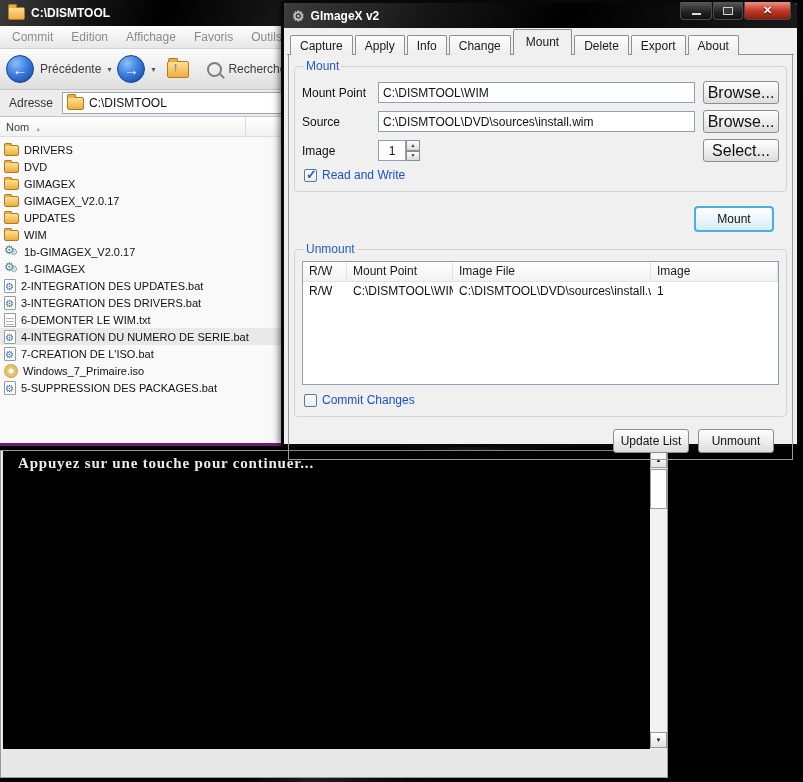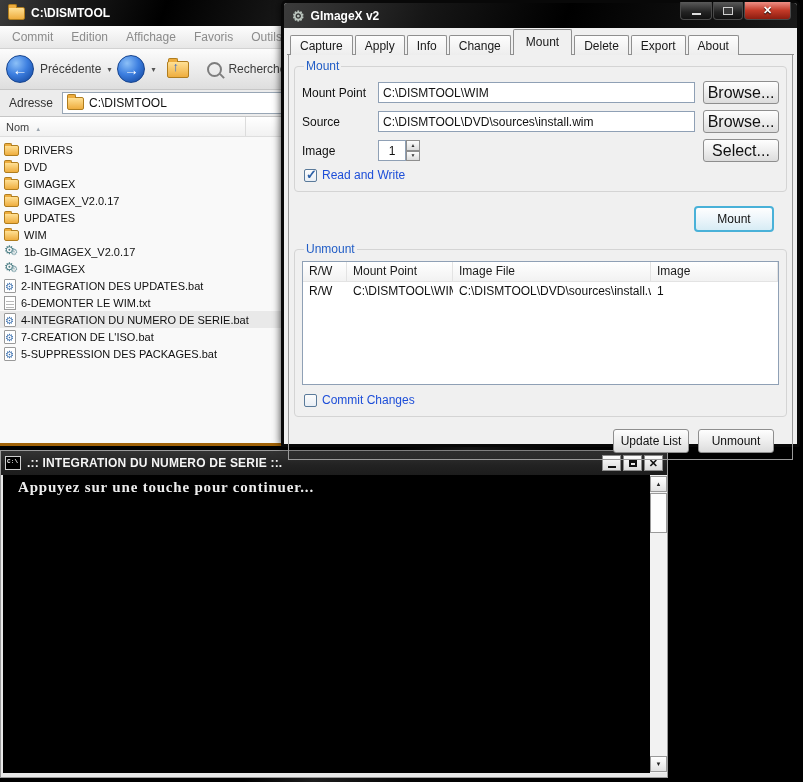--- a/index.html
+++ b/index.html
@@ -13,21 +13,21 @@
   }
   .win{position:absolute;box-sizing:border-box;}
   
   .dark-titlebar{
     height:26px;display:flex;align-items:center;gap:6px;padding:0 8px;
     background:linear-gradient(110deg,#3c3c3c 0%,#161616 28%,#000 55%,#1a1a1a 100%);
     color:#fff;font-size:12px;font-weight:bold;
   }
   
   #explorer{left:0;top:0;width:296px;height:446px;background:#f0f0f0;
-    border-bottom:3px solid #a16207;overflow:hidden;z-index:1;text-align:center;}
+    border-bottom:3px solid #701a75;overflow:hidden;z-index:1;text-align:center;}
   .folder-glyph{display:inline-block;width:15px;height:11px;position:relative;
     background:linear-gradient(#ffe094,#eead3e);border:1px solid #b07d1e;border-radius:1px 2px 2px 2px;}
   .folder-glyph::before{content:"";position:absolute;left:-1px;top:-4px;width:7px;height:3px;
     background:#eead3e;border:1px solid #b07d1e;border-bottom:none;border-radius:2px 2px 0 0;}
   #explorer .menubar{height:22px;display:flex;align-items:center;gap:2px;padding:0 4px;
     background:linear-gradient(#fdfdfd,#e7e7e7);border-bottom:1px solid #d2d2d2;
     color:#8b8b8b;font-size:12px;}
   #explorer .menubar span{padding:2px 8px;}
   #explorer .toolbar{height:40px;display:flex;align-items:center;gap:4px;padding:0 6px;
     background:linear-gradient(#fcfcfc,#dedede);border-bottom:1px solid #c6c6c6;}
@@ -246,34 +246,44 @@
       <div class="file-row ft-app">
     <span class="file-icon"></span>
     <span class="file-name">1-GIMAGEX</span>
     <span class="size-partial"></span>
   </div>
       <div class="file-row ft-bat">
     <span class="file-icon"></span>
     <span class="file-name">2-INTEGRATION DES UPDATES.bat</span>
     <span class="size-partial"></span>
   </div>
+      <div class="file-row ft-bat">
+    <span class="file-icon"></span>
+    <span class="file-name">3-INTEGRATION DES DRIVERS.bat</span>
+    <span class="size-partial"></span>
+  </div>
       <div class="file-row ft-txt">
     <span class="file-icon"></span>
     <span class="file-name">6-DEMONTER LE WIM.txt</span>
     <span class="size-partial"></span>
   </div>
       <div class="file-row ft-bat selected">
     <span class="file-icon"></span>
     <span class="file-name">4-INTEGRATION DU NUMERO DE SERIE.bat</span>
     <span class="size-partial"></span>
   </div>
       <div class="file-row ft-bat">
     <span class="file-icon"></span>
     <span class="file-name">7-CREATION DE L'ISO.bat</span>
     <span class="size-partial"></span>
+  </div>
+      <div class="file-row ft-iso">
+    <span class="file-icon"></span>
+    <span class="file-name">Windows_7_Primaire.iso</span>
+    <span class="size-partial">2</span>
   </div>
       <div class="file-row ft-bat">
     <span class="file-icon"></span>
     <span class="file-name">5-SUPPRESSION DES PACKAGES.bat</span>
     <span class="size-partial"></span>
   </div>
     </div>
 </div>
 
 <div class="win" id="gimagex">
@@ -354,29 +364,20 @@
       </div>
     </fieldset>
     <div class="bottom-btn-row">
       <span class="plain-btn">Update List</span>
       <span class="plain-btn">Unmount</span>
     </div>
   </div>
 </div>
 
 <div class="win" id="console">
-  <div class="c-titlebar">
-    <span class="cmd-icon"></span>
-    <span>.:: INTEGRATION DU NUMERO DE SERIE ::.</span>
-    <span class="c-btns">
-      <span class="c-btn min"></span>
-      <span class="c-btn max"></span>
-      <span class="c-btn close"></span>
-    </span>
-  </div>
   <div class="c-body">
     <div class="c-text">Appuyez sur une touche pour continuer...</div>
     <div class="c-scrollbar">
       <span class="sb-btn sb-up"></span>
       <span class="sb-thumb"></span>
       <span class="sb-btn sb-down"></span>
     </div>
   </div>
 </div>
 

